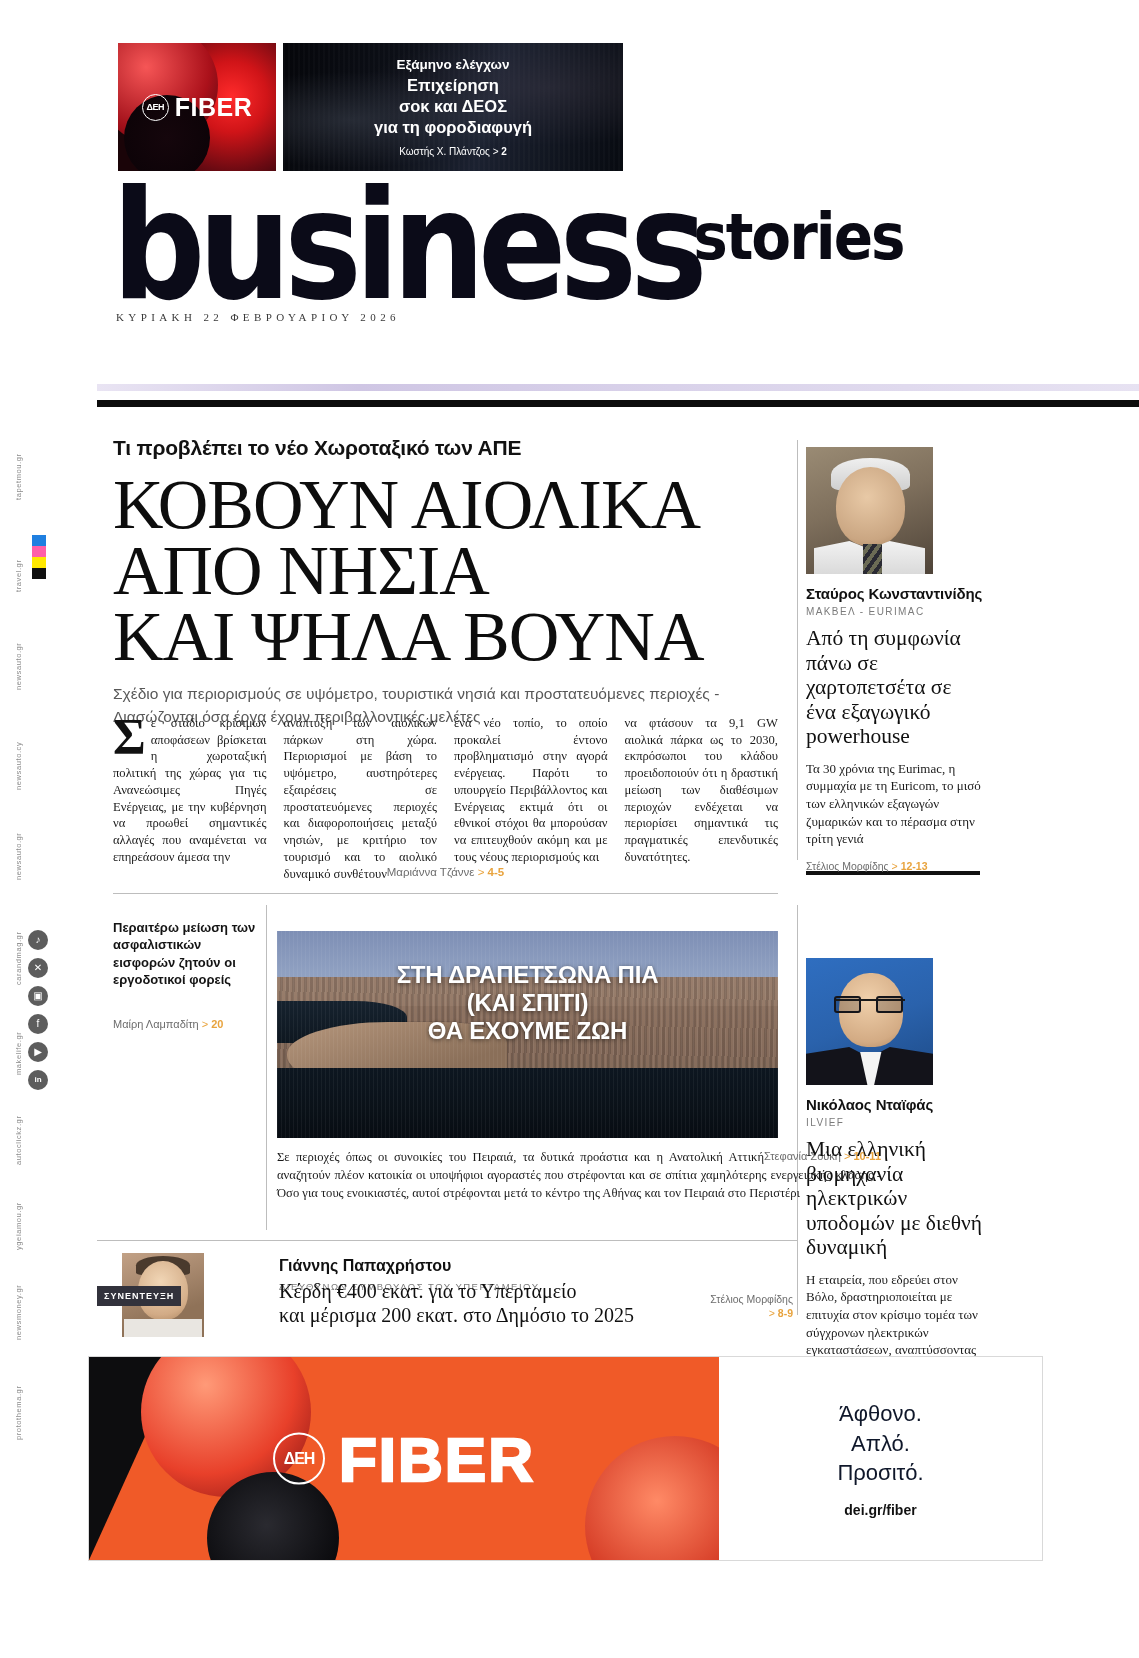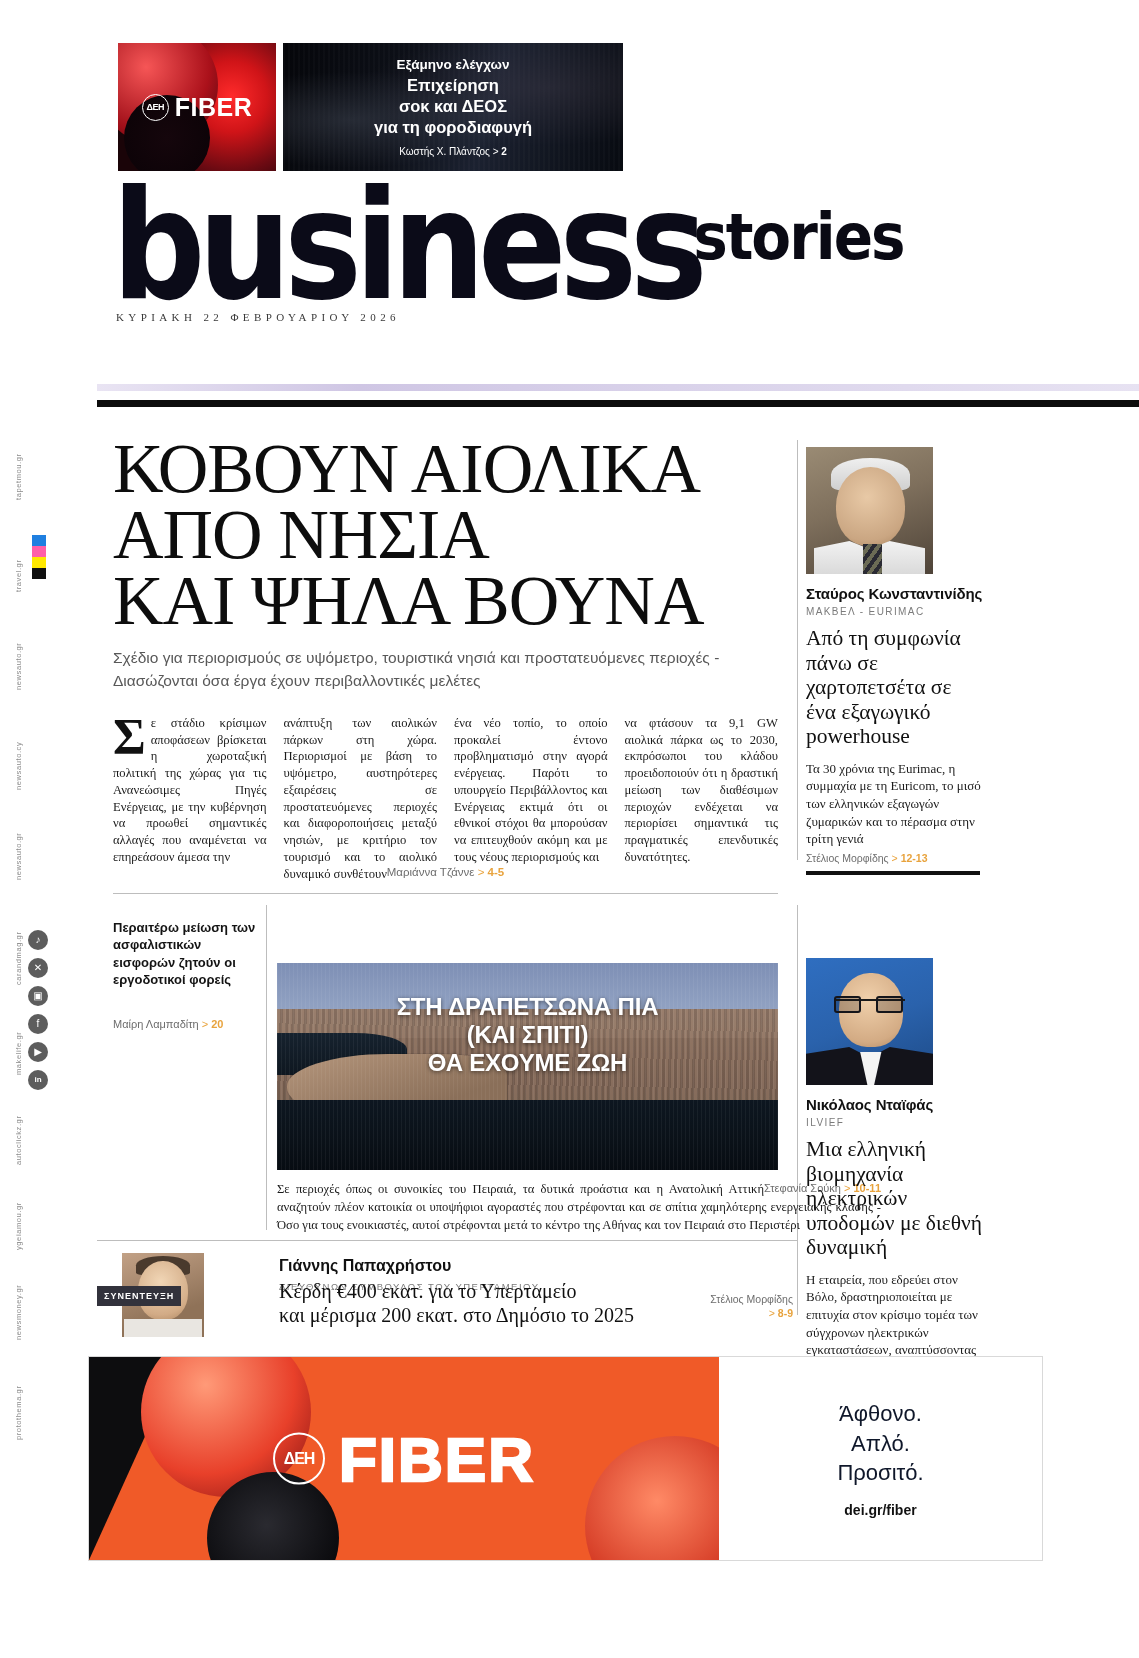--- a/index.html
+++ b/index.html
@@ -195,21 +195,21 @@
   .sub-left .std{
     margin-top:14px; font-size:13px; font-weight:800; line-height:1.33; color:#141414;
   }
   .sub-left .bl{
     margin-top:30px; font-size:11px; color:#6d6d6d;
   }
   .sub-left .bl .pg{ color:#e8a33d; font-weight:800; }
 
   
   .photo-story{
-    position:absolute; left:277px; top:963px; width:604px;
+    position:absolute; left:277px; top:931px; width:604px;
   }
   .photo{
     position:relative; width:501px; height:207px; overflow:hidden;
     background:#123;
   }
   .photo .sky{
     position:absolute;left:0;top:0;width:100%;height:36%;
     background:linear-gradient(180deg,#7e8fb5 0%,#8fa0c1 55%,#9aa7c2 100%);
   }
   .photo .city{
@@ -308,21 +308,21 @@
     margin-top:4px; font-size:10px; letter-spacing:1.4px; color:#7b7b7b;
   }
   .rcol .title{
     margin-top:9px; font-family:"Liberation Serif", serif;
     font-size:21.5px; line-height:1.14; font-weight:400; color:#101010;
   }
   .rcol .sum{
     margin-top:11px; font-family:"Liberation Serif", serif;
     font-size:13px; line-height:1.36; color:#1b1b1b;
   }
-  .rcol .bl{ margin-top:4px; font-size:10.5px; color:#6d6d6d; }
+  .rcol .bl{ margin-top:12px; font-size:10.5px; color:#6d6d6d; }
   .rcol .bl .pg{ color:#e8a33d; font-weight:800; }
 
   
   .iv{
     position:absolute; left:97px; top:1245px; width:700px; height:92px;
   }
   .iv .ivphoto{
     position:absolute; left:25px; top:8px; width:82px; height:84px;
     overflow:hidden;
     background:linear-gradient(160deg,#c2a186,#8f7258 70%);
@@ -478,20 +478,21 @@
 
 <div class="masthead">
   <span class="mast-word">business</span><span class="mast-sub">stories</span>
 </div>
 <div class="dateline">ΚΥΡΙΑΚΗ  22  ΦΕΒΡΟΥΑΡΙΟΥ  2026</div>
 
 <div class="rule-grad"></div>
 <div class="rule-black"></div>
 
 <div class="lead">
+  <p class="lead-kicker">Τι προβλέπει το νέο Χωροταξικό των ΑΠΕ</p>
   <h1 class="lead-head">
     <span>ΚΟΒΟΥΝ ΑΙΟΛΙΚΑ</span><br>
     <span>ΑΠΟ ΝΗΣΙΑ</span><br>
     <span>ΚΑΙ ΨΗΛΑ ΒΟΥΝΑ</span>
   </h1>
   <div class="lead-deck">Σχέδιο για περιορισμούς σε υψόμετρο, τουριστικά νησιά και προστατευόμενες περιοχές - Διασώζονται όσα έργα έχουν περιβαλλοντικές μελέτες</div>
 </div>
 
 <div class="cols">
   <div class="col">

